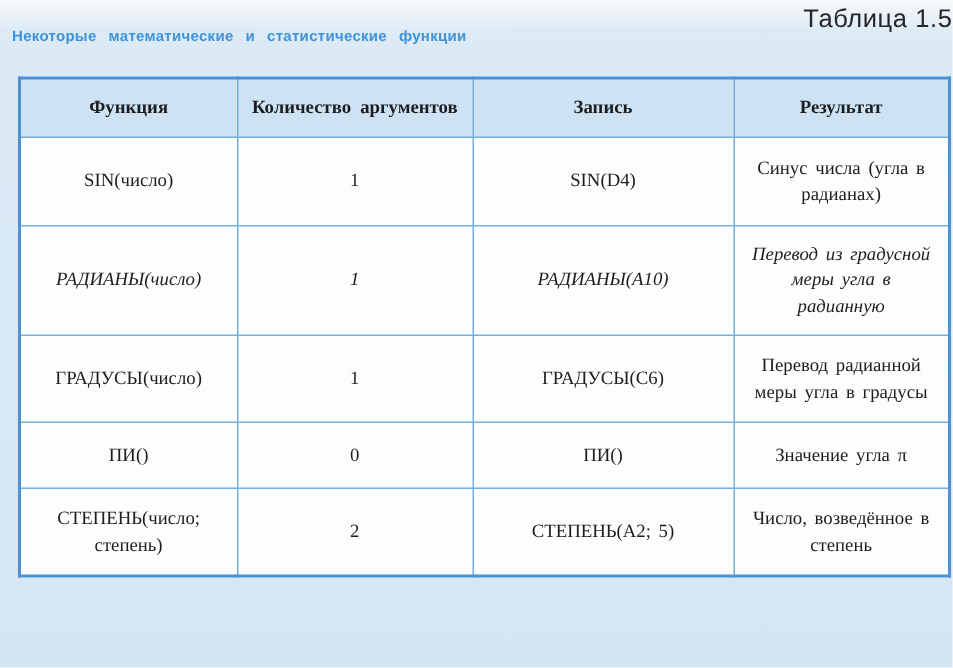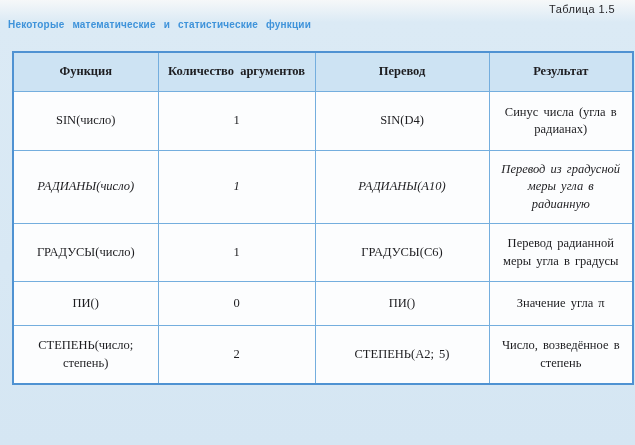--- a/index.html
+++ b/index.html
@@ -7,23 +7,23 @@
     width: 635px; height: 445px; overflow: hidden;
     font-family: "Liberation Serif", serif;
     color: #1d1d20;
   }
   .sheet {
     position: relative;
     width: 635px; height: 445px;
     background: linear-gradient(180deg, #f6f8f9 0%, #dbeaf5 5%, #d8e8f4 60%, #d5e6f3 100%);
   }
   .table-label {
-    position: absolute; top: 3px; right: 20px;
+    position: absolute; top: 3px; right: 0;
     font-family: "Liberation Sans", sans-serif;
-    font-size: 11px; letter-spacing: 0.4px;
+    font-size: 17px; letter-spacing: 0.4px;
     color: #26262a;
   }
   .page-title {
     position: absolute; top: 19px; left: 8px;
     font-family: "Liberation Sans", sans-serif;
     font-weight: bold; font-size: 10px;
     letter-spacing: 0.2px; word-spacing: 5px;
     color: #3f93da;
   }
   table.func-table {
@@ -71,21 +71,21 @@
     <colgroup>
       <col style="width:145px">
       <col style="width:157px">
       <col style="width:174px">
       <col style="width:144px">
     </colgroup>
     <thead>
       <tr>
         <th>Функция</th>
         <th>Количество аргументов</th>
-        <th>Перевод</th>
+        <th>Запись</th>
         <th>Результат</th>
       </tr>
     </thead>
     <tbody>
       <tr class="r1">
         <td>SIN(число)</td>
         <td>1</td>
         <td>SIN(D4)</td>
         <td>Синус числа (угла в радианах)</td>
       </tr>

